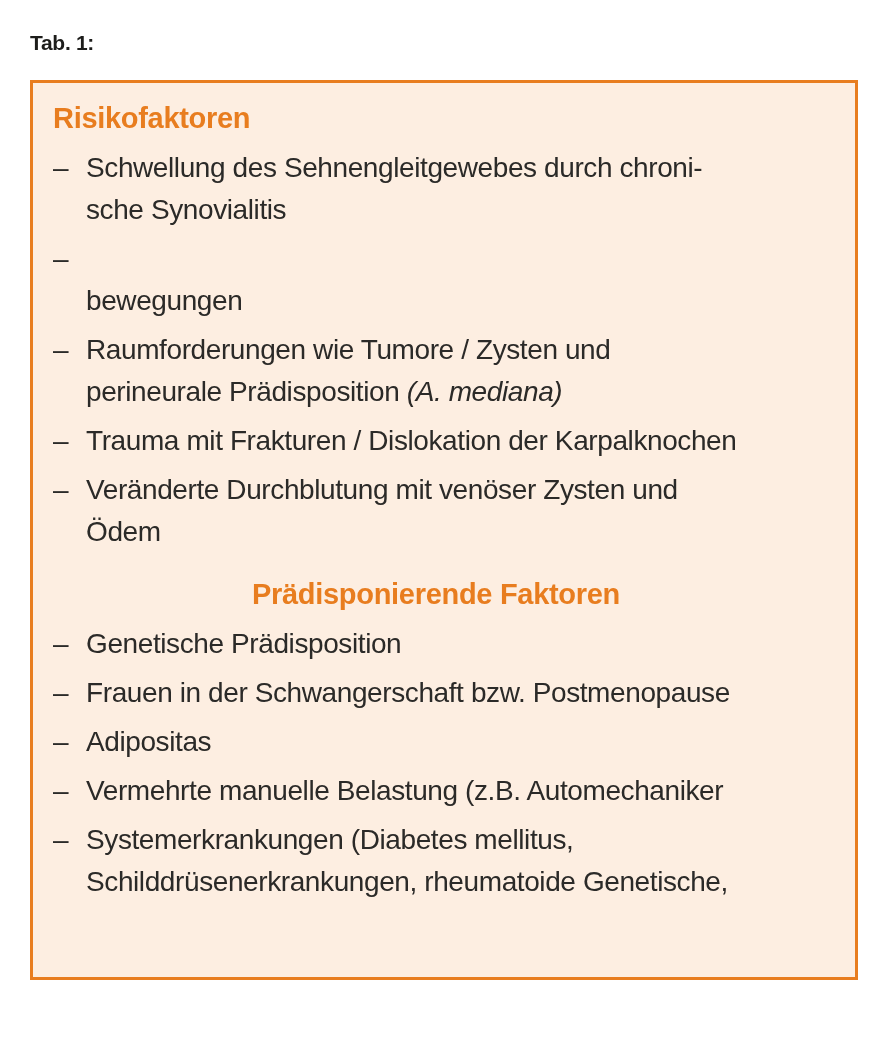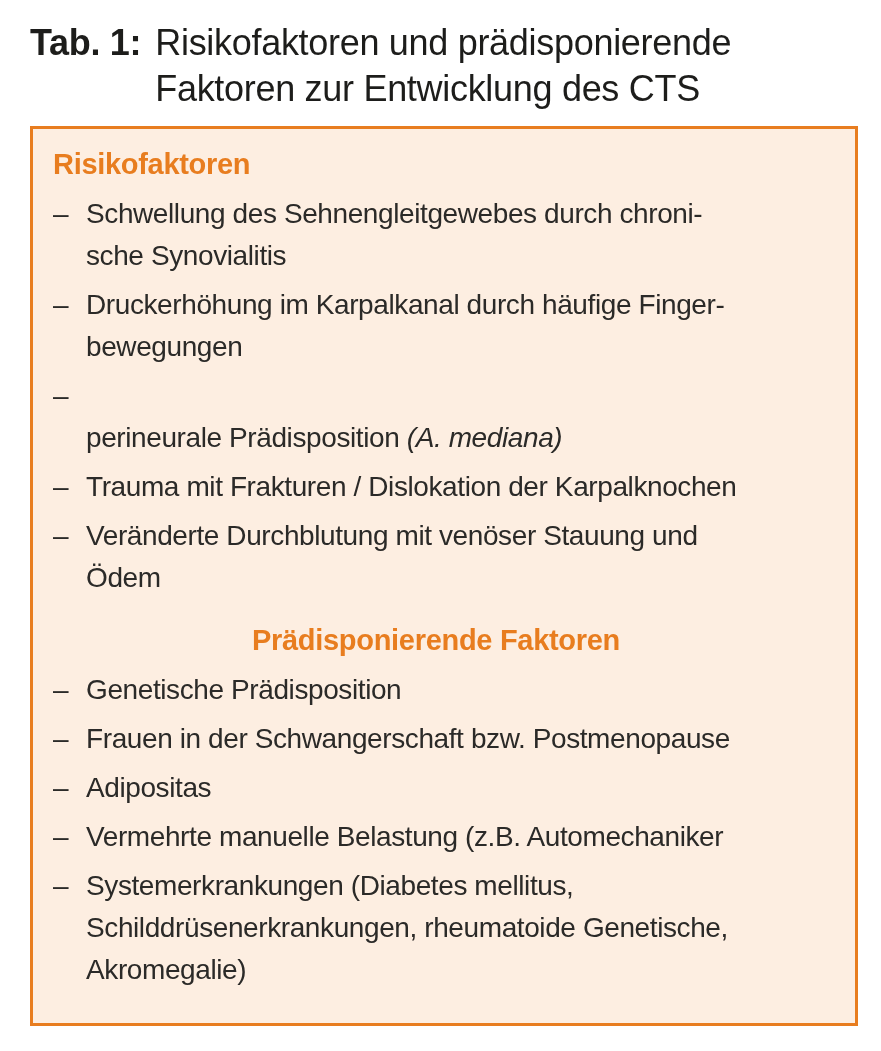--- a/index.html
+++ b/index.html
@@ -16,21 +16,21 @@
     font-family: "Liberation Sans", sans-serif;
     color: var(--body-text);
     overflow: hidden;
   }
   .page { padding: 20px 23px 0 30px; }
 
   
   .caption {
     display: flex;
     align-items: flex-start;
-    font-size: 36px;
+    font-size: 21px;
     line-height: 46px;
     letter-spacing: -0.3px;
     color: var(--title-text);
     margin-bottom: 14px;
   }
   .caption-label {
     font-weight: bold;
     white-space: nowrap;
     margin-right: 14px;
   }
@@ -73,49 +73,45 @@
   .item-text { flex: 1 1 auto; }
   .item-text i { }
 </style>
 </head>
 <body>
 
 <div class="page">
 
   <p class="caption">
     <span class="caption-label">Tab. 1:</span>
-    <span class="caption-text">
-      <span>Risikofaktoren und prädisponierende</span><br>
-      <span>Faktoren zur Entwicklung des CTS</span>
-    </span>
   </p>
 
   <div class="panel">
       <section>
         <h2 class="section-heading">Risikofaktoren</h2>
         <ul class="factor-list">
           <li class="factor-item">
             <span class="dash">–</span>
             <span class="item-text"><span>Schwellung des Sehnengleitgewebes durch chroni-</span><br><span>sche Synovialitis</span></span>
           </li>
           <li class="factor-item">
             <span class="dash">–</span>
-            <span class="item-text"><span>Druckerhöhung im Karpalkanal durch häufige Finger-</span><br><span>bewegungen</span></span>
+            <span class="item-text"><br><span>bewegungen</span></span>
           </li>
           <li class="factor-item">
             <span class="dash">–</span>
-            <span class="item-text"><br><span>perineurale Prädisposition </span><i>(A. mediana)</i></span>
+            <span class="item-text"><span>Raumforderungen wie Tumore / Zysten und</span><br><span>perineurale Prädisposition </span><i>(A. mediana)</i></span>
           </li>
           <li class="factor-item">
             <span class="dash">–</span>
             <span class="item-text"><span>Trauma mit Frakturen / Dislokation der Karpalknochen</span></span>
           </li>
           <li class="factor-item">
             <span class="dash">–</span>
-            <span class="item-text"><span>Veränderte Durchblutung mit venöser Stauung und</span><br><span>Ödem</span></span>
+            <span class="item-text"><span>Veränderte Durchblutung mit venöser Zysten und</span><br><span>Ödem</span></span>
           </li>
         </ul>
       </section>
       <section>
         <h2 class="section-heading">Prädisponierende Faktoren</h2>
         <ul class="factor-list">
           <li class="factor-item">
             <span class="dash">–</span>
             <span class="item-text"><span>Genetische Prädisposition</span></span>
           </li>
@@ -126,19 +122,19 @@
           <li class="factor-item">
             <span class="dash">–</span>
             <span class="item-text"><span>Adipositas</span></span>
           </li>
           <li class="factor-item">
             <span class="dash">–</span>
             <span class="item-text"><span>Vermehrte manuelle Belastung (z.B. Automechaniker</span><br></span>
           </li>
           <li class="factor-item">
             <span class="dash">–</span>
-            <span class="item-text"><span>Systemerkrankungen (Diabetes mellitus,</span><br><span>Schilddrüsenerkrankungen, rheumatoide Genetische,</span><br><span>Akromegalie)</span></span>
+            <span class="item-text"><span>Systemerkrankungen (Diabetes mellitus,</span><br><span>Schilddrüsenerkrankungen, rheumatoide Genetische,</span><br></span>
           </li>
         </ul>
       </section>
     </div>
 
 </div>
 
 </body></html>

